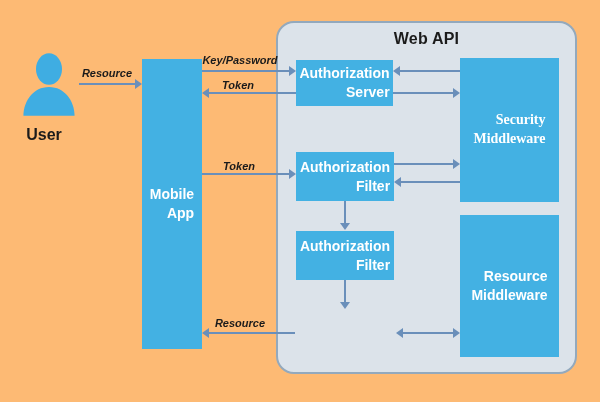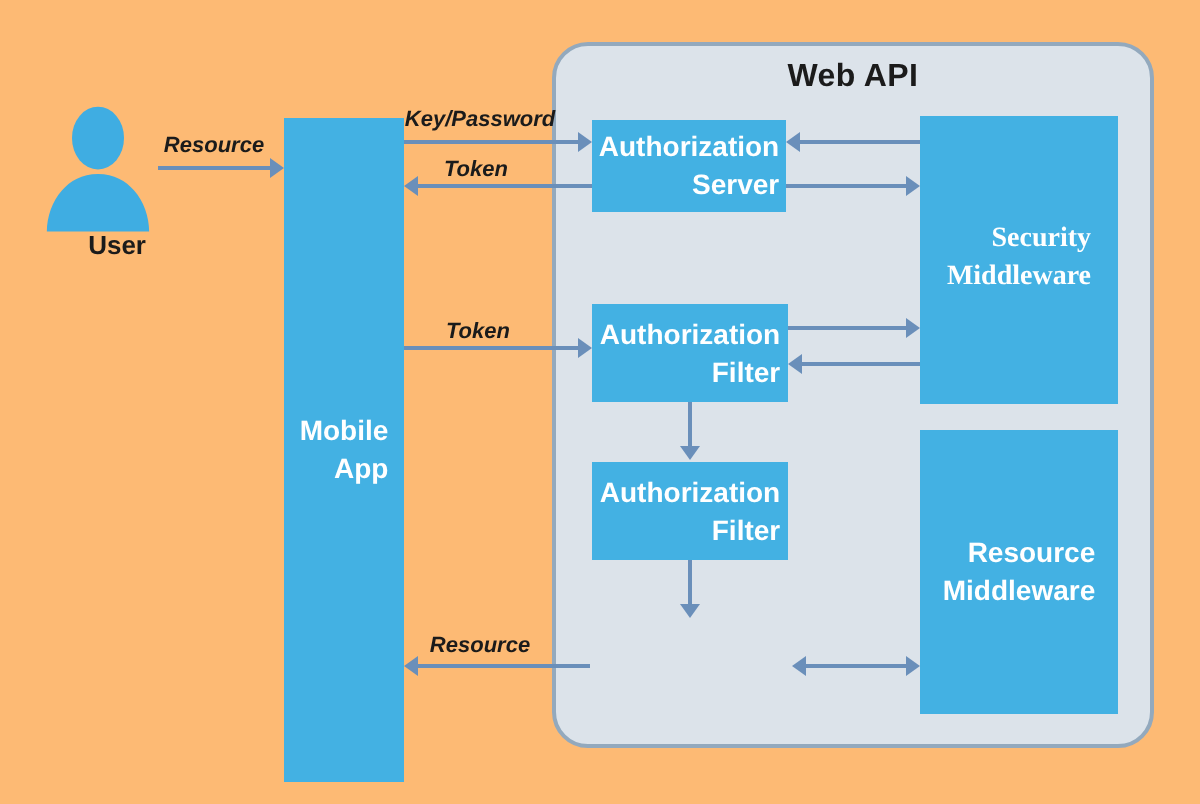--- a/index.html
+++ b/index.html
@@ -44,21 +44,21 @@
     color: var(--node-text, #ffffff);
     font-size: 14px;
     font-weight: bold;
     display: flex;
     align-items: center;
     justify-content: center;
     text-align: right;
     white-space: pre-line;
     line-height: 1.35;
   }
-  .mobile-app       { left: 142px; top: 59px;  width: 60px;  height: 332px; }
+  .mobile-app       { left: 142px; top: 59px;  width: 60px;  height: 290px; }
   .auth-server      { left: 296px; top: 60px;  width: 97px;  height: 46px;  }
   .sec-middleware   { left: 460px; top: 58px;  width: 99px;  height: 144px; font-family: Liberation Serif, serif; }
   .auth-filter-1    { left: 296px; top: 152px; width: 98px;  height: 49px;  }
   .auth-filter-2    { left: 296px; top: 231px; width: 98px;  height: 49px;  }
   .api-controller   { left: 295px; top: 310px; width: 100px; height: 48px;  }
   .res-middleware   { left: 460px; top: 215px; width: 99px;  height: 142px; }
   
   .hline {
     position: absolute;
     height: 2px;
@@ -112,24 +112,24 @@
   .user-icon {
     position: absolute;
     left: 20px;
     top: 52px;
     width: 58px;
     height: 70px;
   }
   .user-label {
     position: absolute;
     left: 15px;
-    top: 115px;
+    top: 126px;
     width: 58px;
-    text-align: right;
-    font-size: 13px;
+    text-align: center;
+    font-size: 16px;
     font-weight: bold;
     color: var(--label-text, #1b1b1b);
   }
 </style>
 </head>
 <body>
 
 <div class="canvas">
 
   <div class="webapi">

